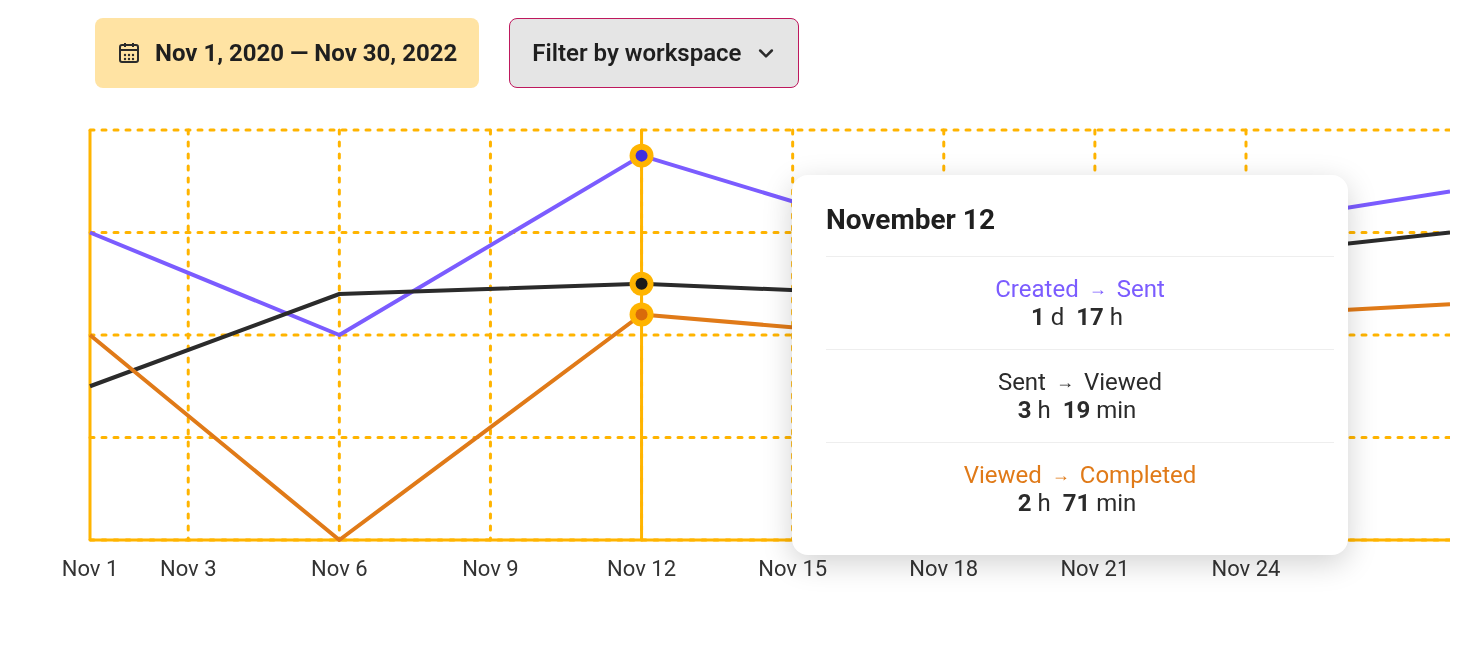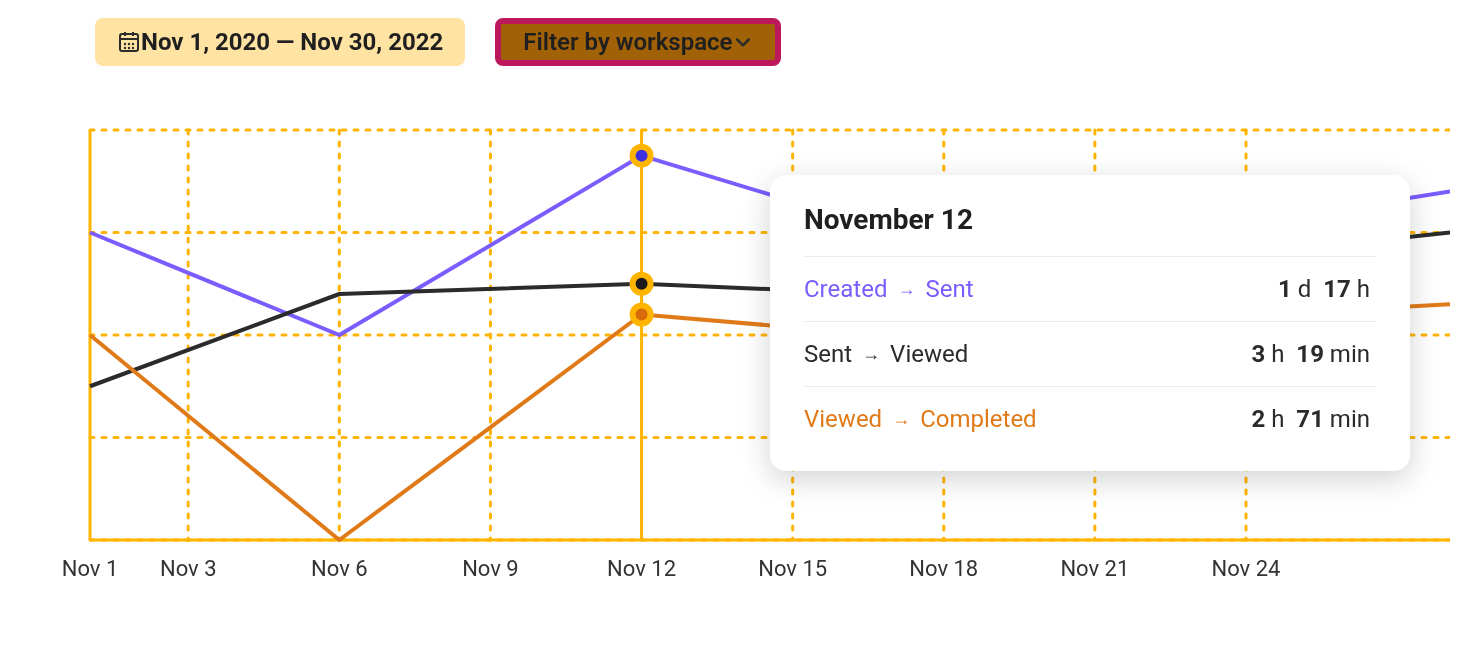--- a/index.html
+++ b/index.html
@@ -13,33 +13,34 @@
   }
   .toolbar {
     position: absolute;
     top: 18px; left: 95px;
     display: flex;
     gap: 30px;
   }
   .btn {
     display: flex;
     align-items: center;
-    padding: 4px 22px;
+    gap: 14px;
+    padding: 20px 22px;
     border-radius: 8px;
     font-size: 24px;
     font-weight: 700;
     cursor: pointer;
     color: #1f1f1f;
   }
   .btn-date {
     background: #ffe3a3;
   }
   .btn-filter {
-    background: #a16207;
-    border: 6px solid #be185d;
+    background: #e5e5e5;
+    border: 1px solid #be185d;
     font-weight: 600;
     color: #1f1f1f;
   }
   .cal-icon {
     width: 24px; height: 24px;
   }
   .chev-icon {
     width: 20px; height: 20px;
   }
 
@@ -80,42 +81,42 @@
   .s-black  { stroke: #2b2b2b; }
   .s-orange { stroke: #e07a18; }
 
   .pt-outer { fill: #ffb400; }
   .pt-inner-purple { fill: #3c2fe0; }
   .pt-inner-black  { fill: #1a1a1a; }
   .pt-inner-orange { fill: #d96b0a; }
 
   .tooltip {
     position: absolute;
-    left: 770px;
+    left: 792px;
     top: 175px;
-    width: 640px;
+    width: 556px;
     background: #fff;
     border-radius: 16px;
     box-shadow: 0 8px 30px rgba(0,0,0,0.18);
-    padding: 28px 34px 20px 34px;
+    padding: 28px 14px 20px 34px;
   }
   .tt-title {
     font-size: 28px;
     font-weight: 700;
     color: #1f1f1f;
     padding-bottom: 20px;
     border-bottom: 1px solid #eee;
   }
   .tt-row {
     display: flex;
     align-items: center;
-    justify-content: space-between;
     padding: 18px 0;
     border-bottom: 1px solid #eee;
     font-size: 24px;
+    flex-direction: column;
   }
   .tt-row:last-child { border-bottom: none; }
   .tt-label { display: flex; align-items: center; gap: 10px; }
   .tt-label .arrow { font-size: 18px; }
   .c-purple { color: #7b5cff; }
   .c-black  { color: #2b2b2b; }
   .c-orange { color: #e07a18; }
   .tt-val { color: #2b2b2b; font-weight: 400; }
   .tt-val .num { font-weight: 700; }
   .tt-val .unit { font-weight: 400; margin-right: 6px; }

